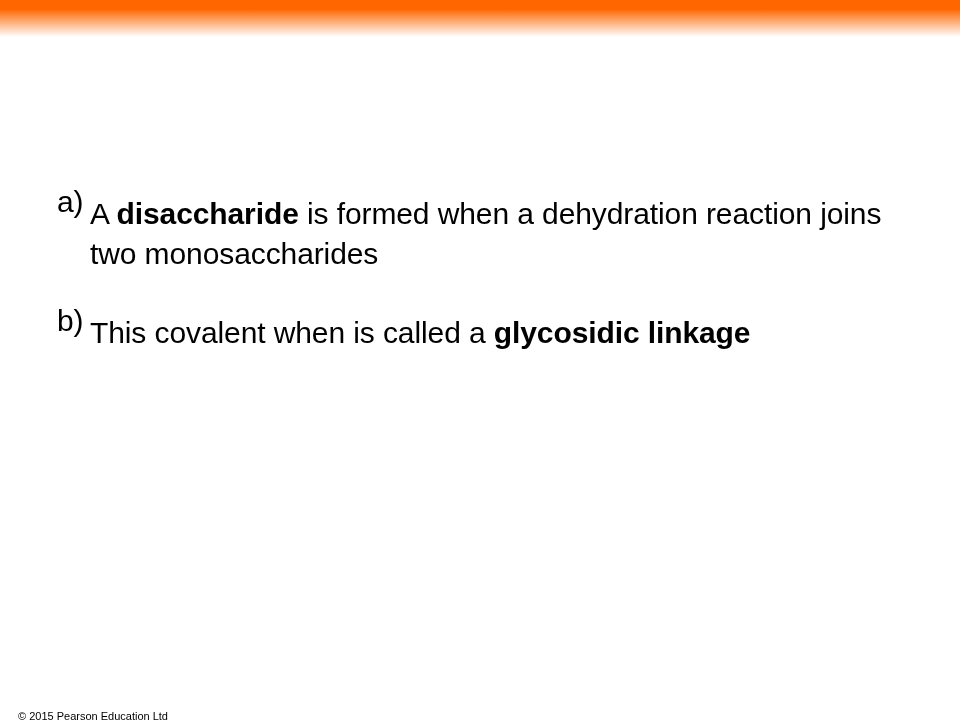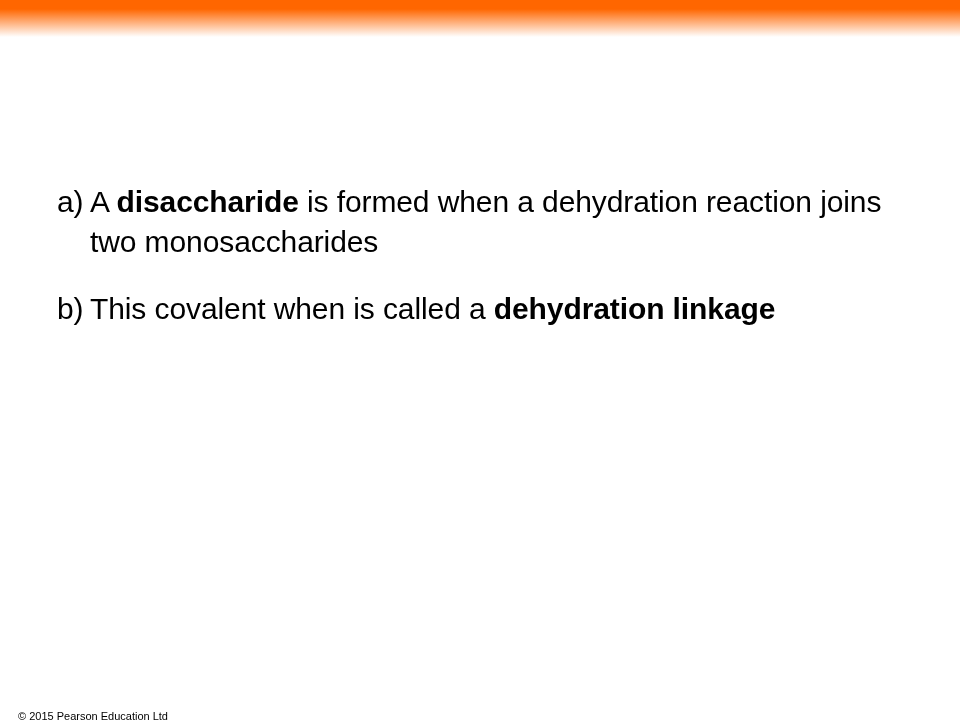--- a/index.html
+++ b/index.html
@@ -64,20 +64,21 @@
   .item-marker {
     flex: 0 0 auto;
     width: 33px;
     text-align: left;
     font-weight: normal;
     white-space: nowrap;
   }
   .item-text {
     flex: 1 1 auto;
     font-weight: normal;
+    margin-top: 12px;
   }
   .item-text b {
     font-weight: bold;
   }
   .nowrap-pair {
     white-space: nowrap;
   }
   
   .footer {
     position: absolute;
@@ -106,21 +107,21 @@
     <div class="list-item">
       <span class="item-marker">a)</span>
       <span class="item-text">
         <span>A </span><b>disaccharide</b><span> is formed when a dehydration reaction joins two monosaccharides</span>
       </span>
     </div>
 
     <div class="list-item">
       <span class="item-marker">b)</span>
       <span class="item-text">
-        <span>This covalent when is called a </span><b class="nowrap-pair">dehydration linkage</b>
+        <span>This covalent when is called a </span><b class="nowrap-pair">glycosidic linkage</b>
       </span>
     </div>
 
   </div>
 
   <div class="footer">© 2015 Pearson Education Ltd</div>
 
 </div>
 
 </body></html>

